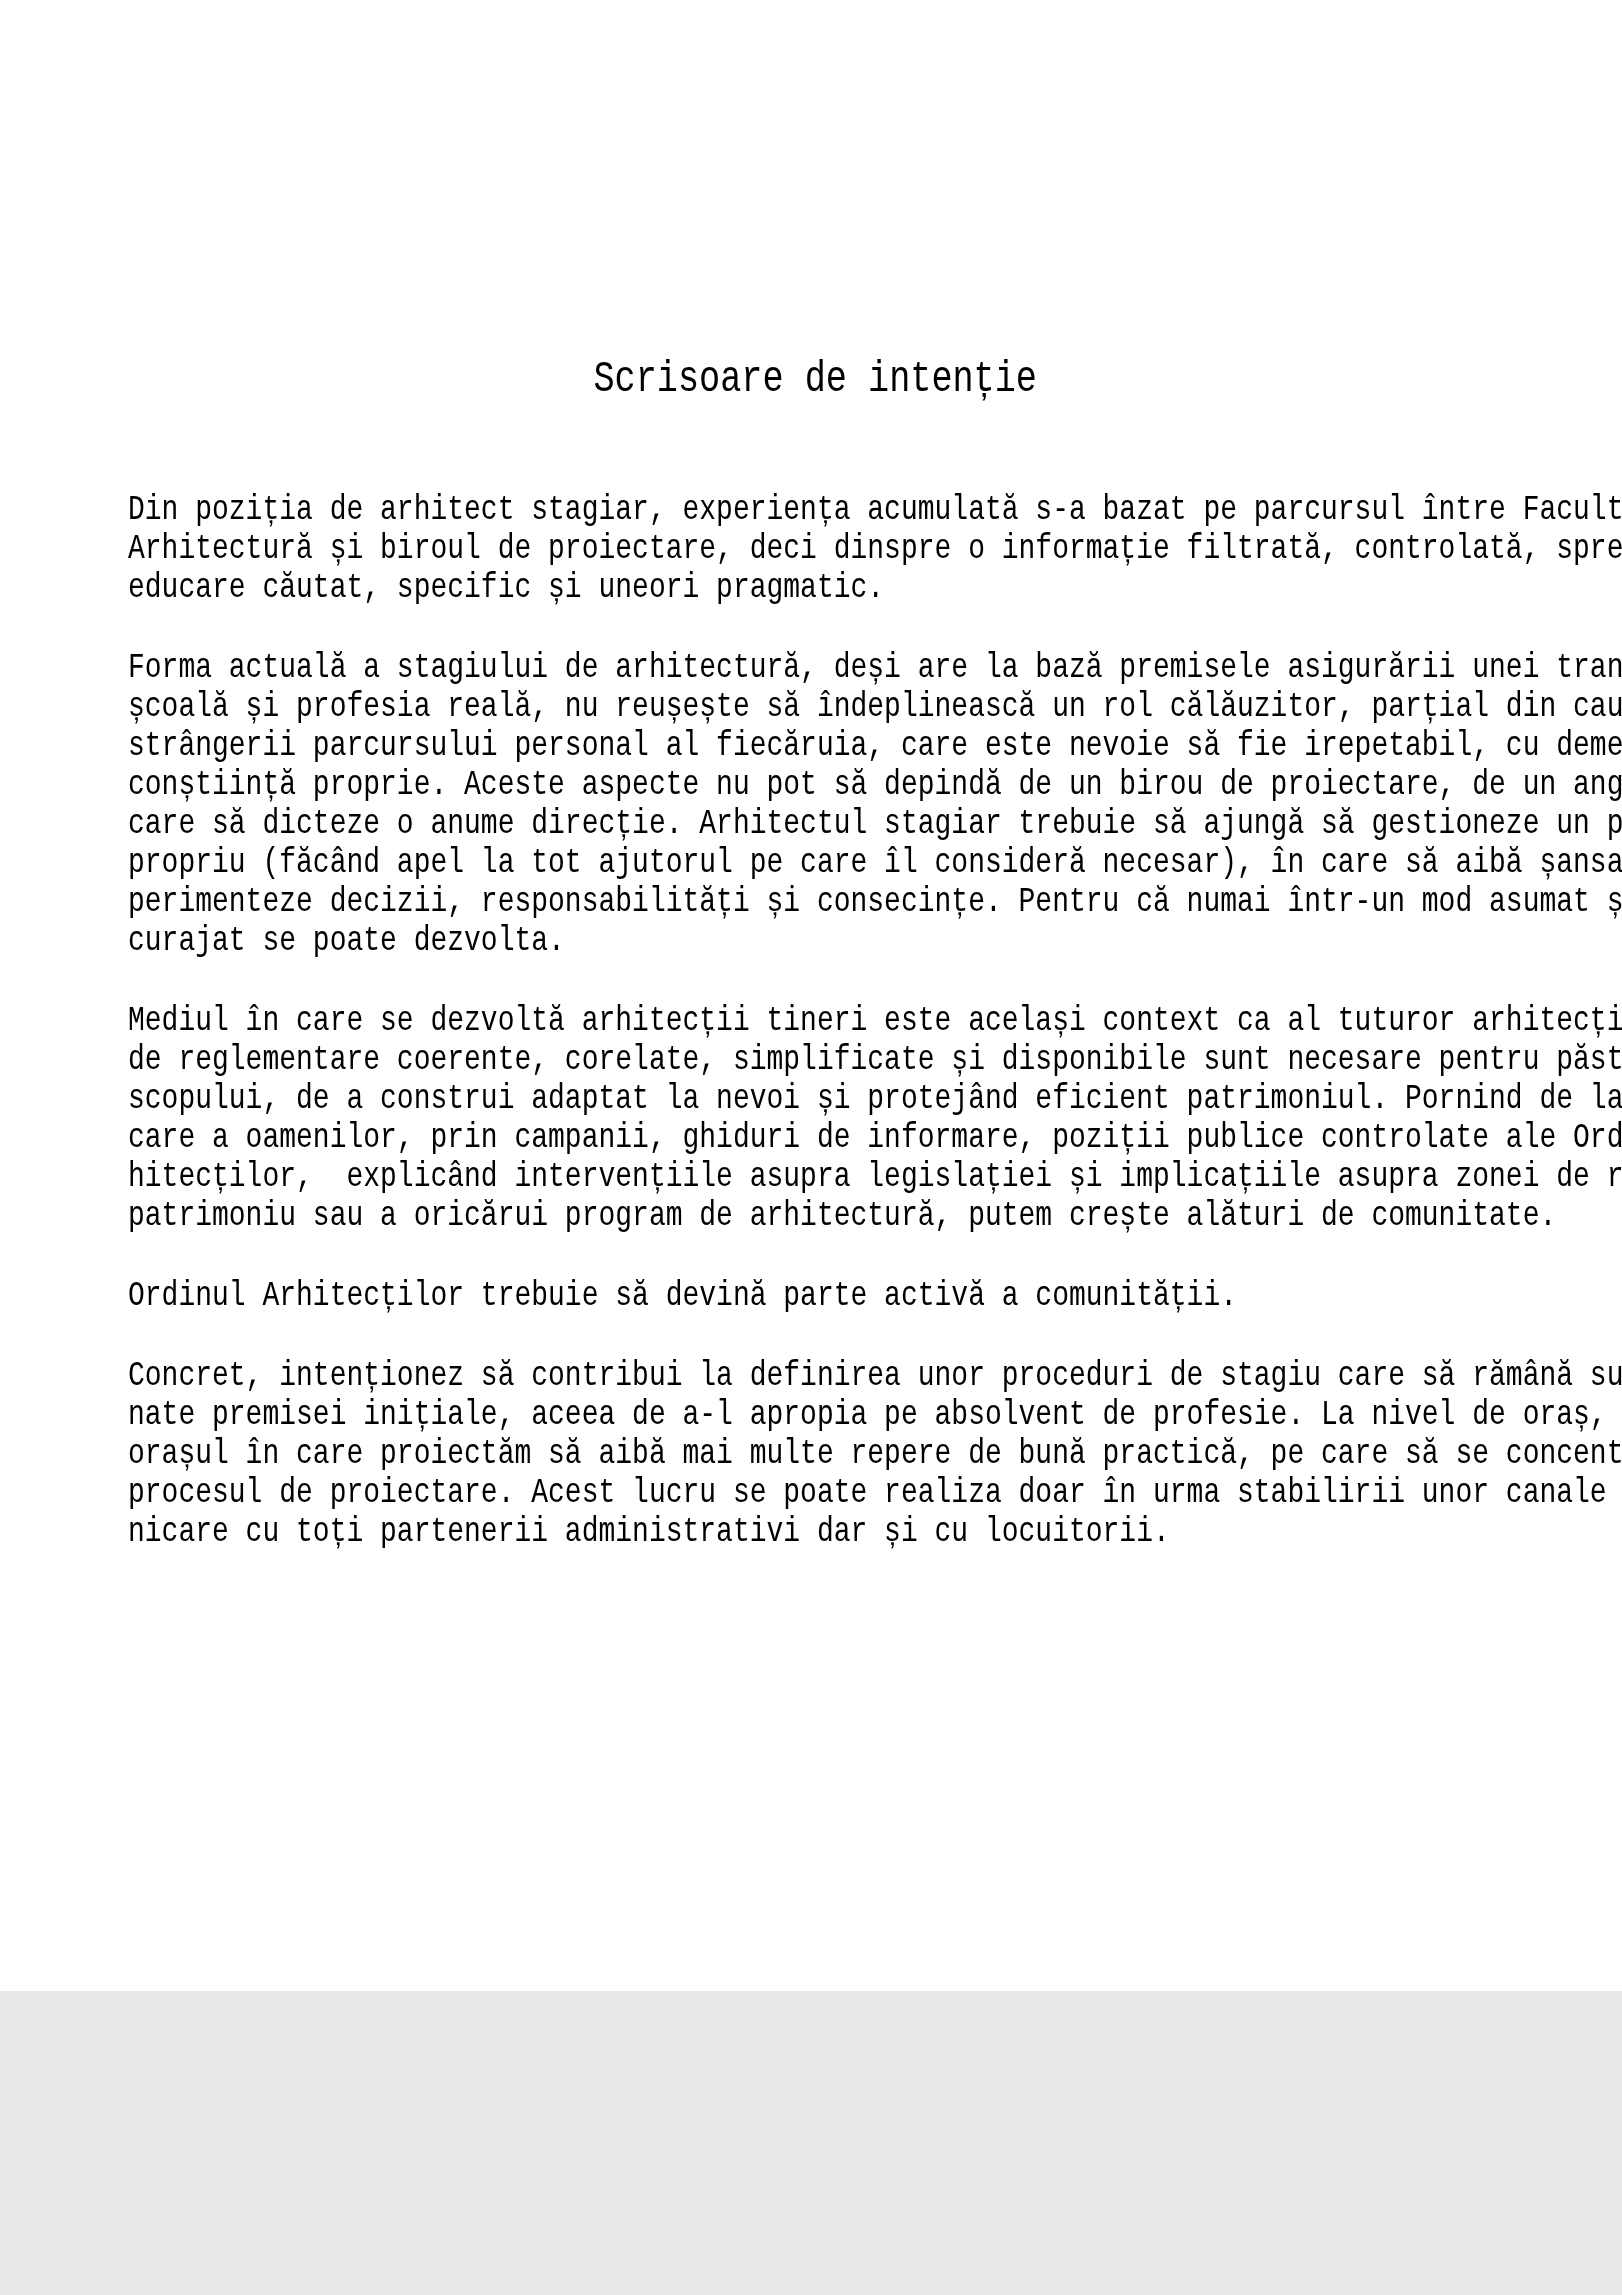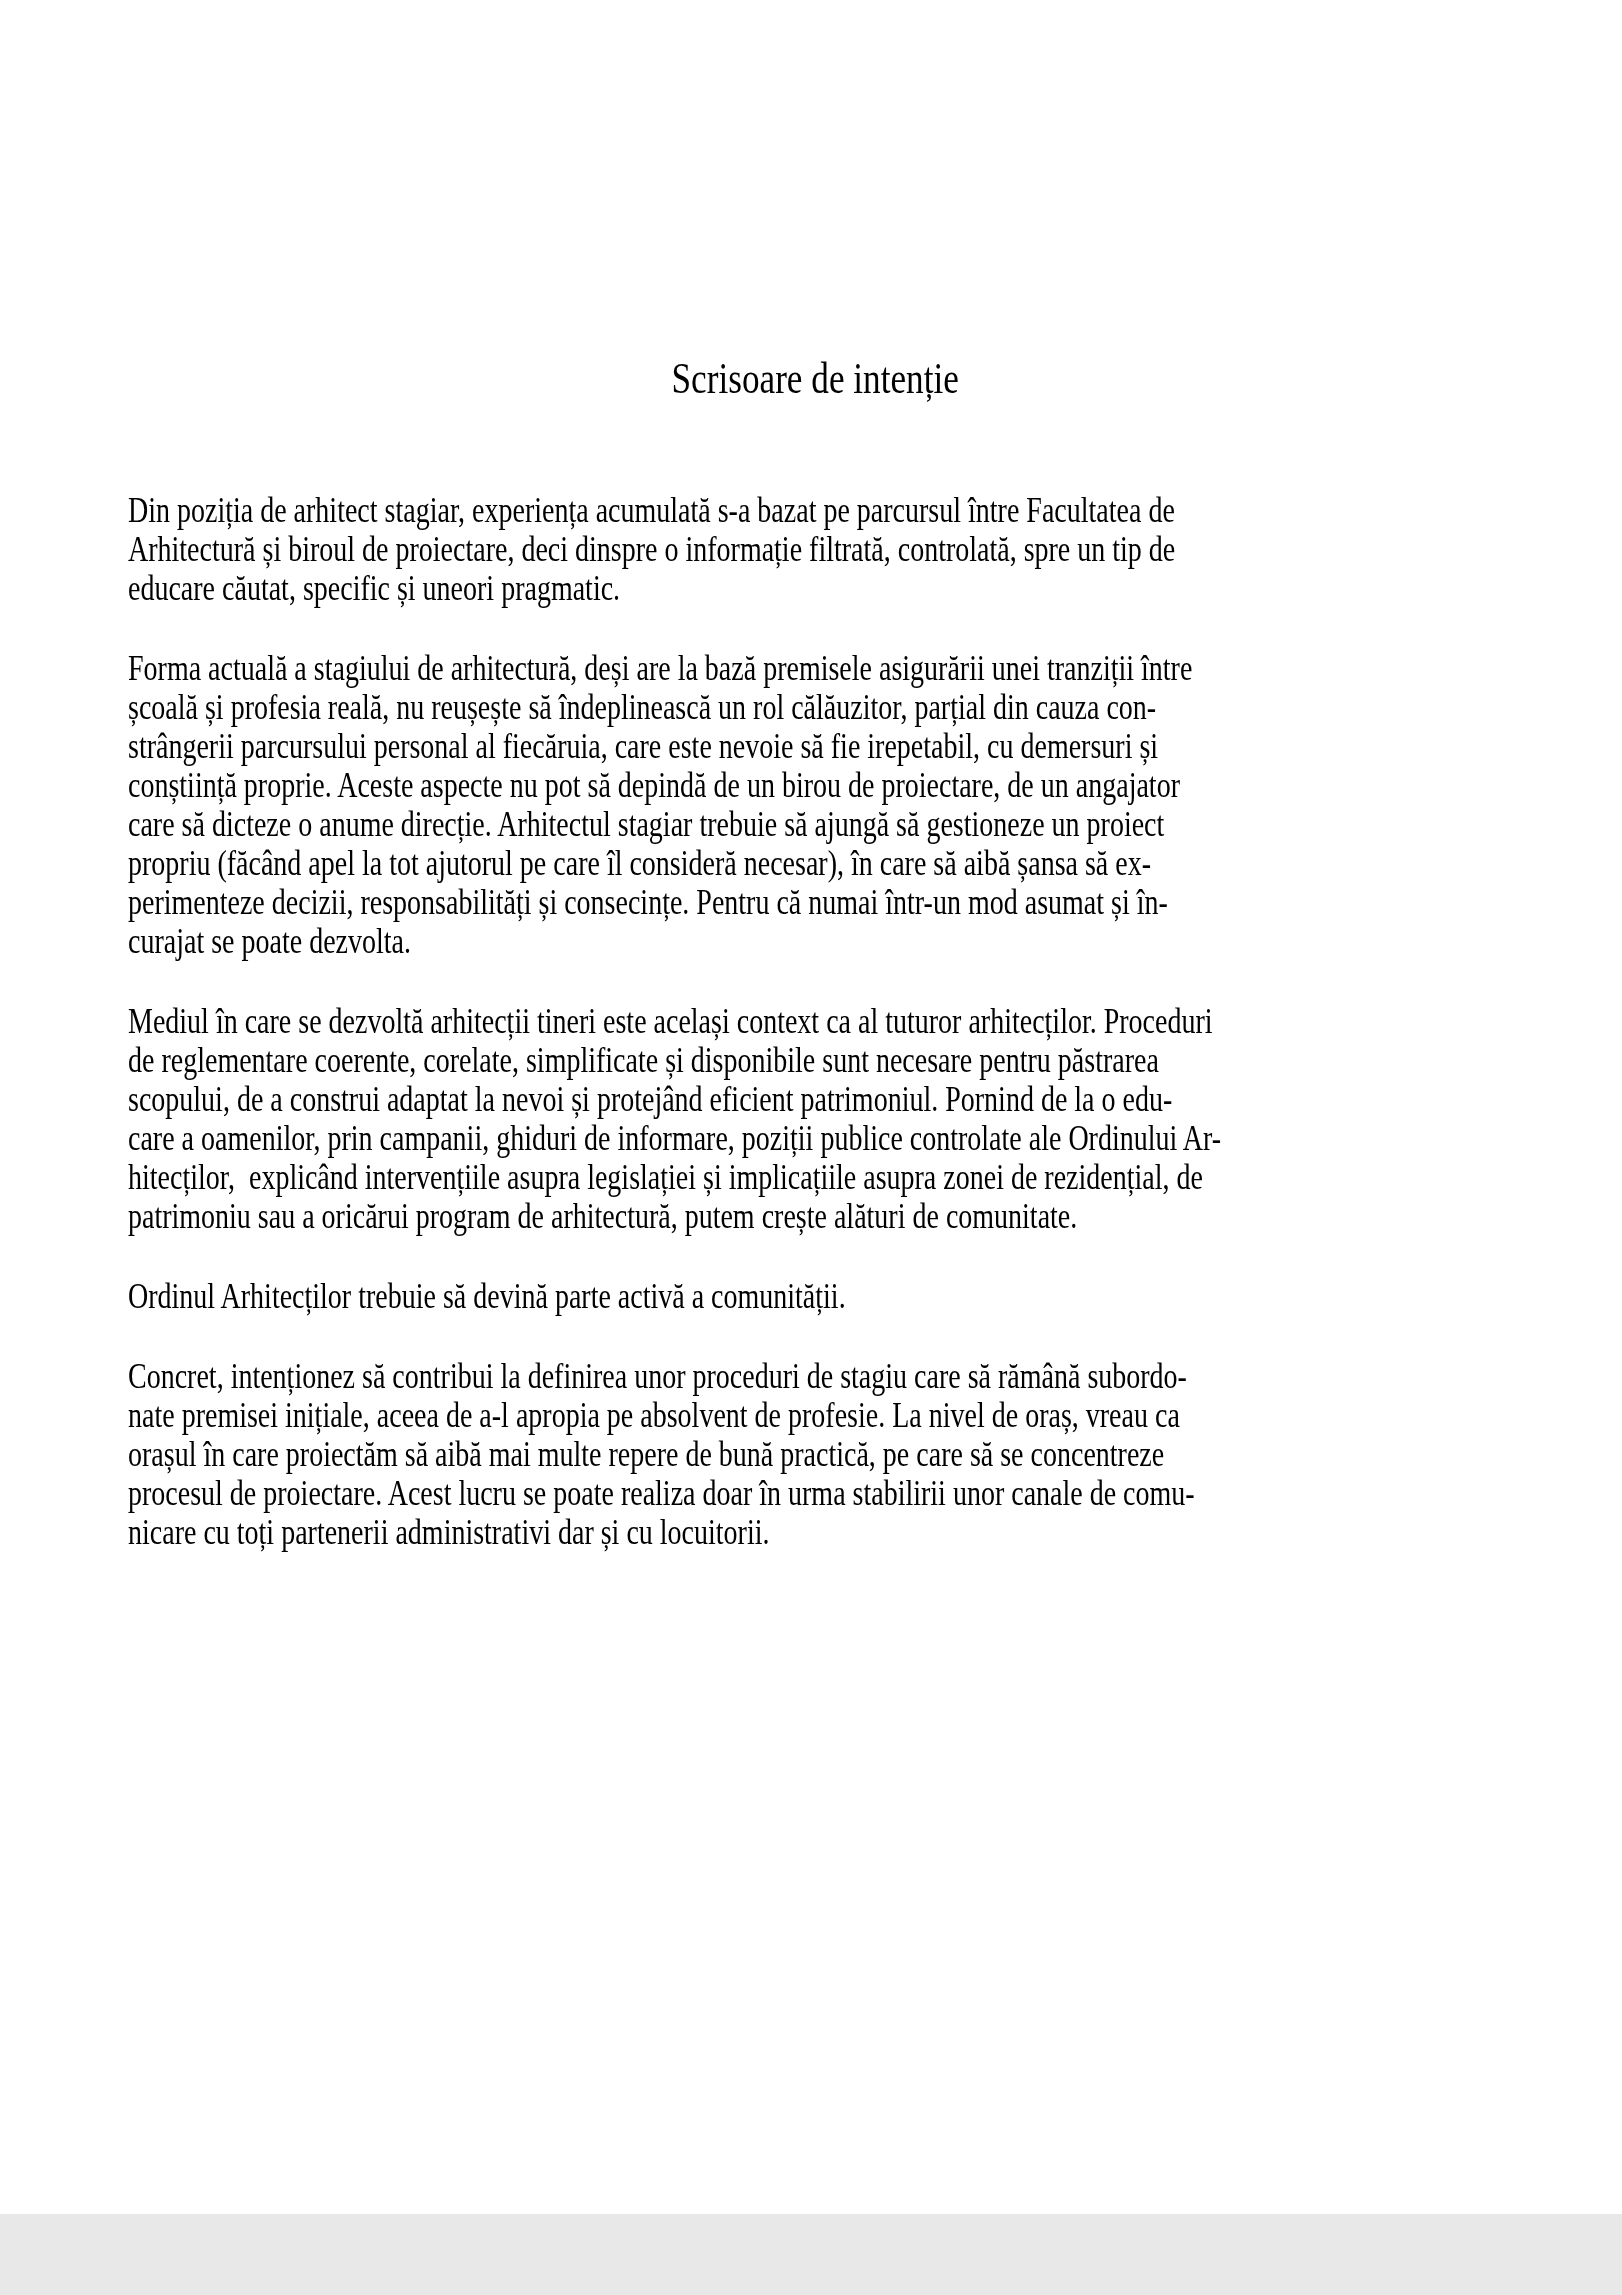--- a/index.html
+++ b/index.html
@@ -3,24 +3,24 @@
 <meta charset="utf-8">
 <style>
   html, body {
     margin: 0;
     padding: 0;
     background: #e8e8e8;
   }
   .page {
     position: relative;
     width: 1623px;
-    height: 2214px;
+    height: 1991px;
     background: #ffffff;
     overflow: hidden;
-    font-family: Liberation Serif, serif;
+    font-family: Liberation Mono, monospace;
     color: #000000;
   }
   
   .content {
     position: absolute;
     left: 128px;
     top: 353px;
     width: 1718px;
     transform: scaleX(0.8);
     transform-origin: top left;

